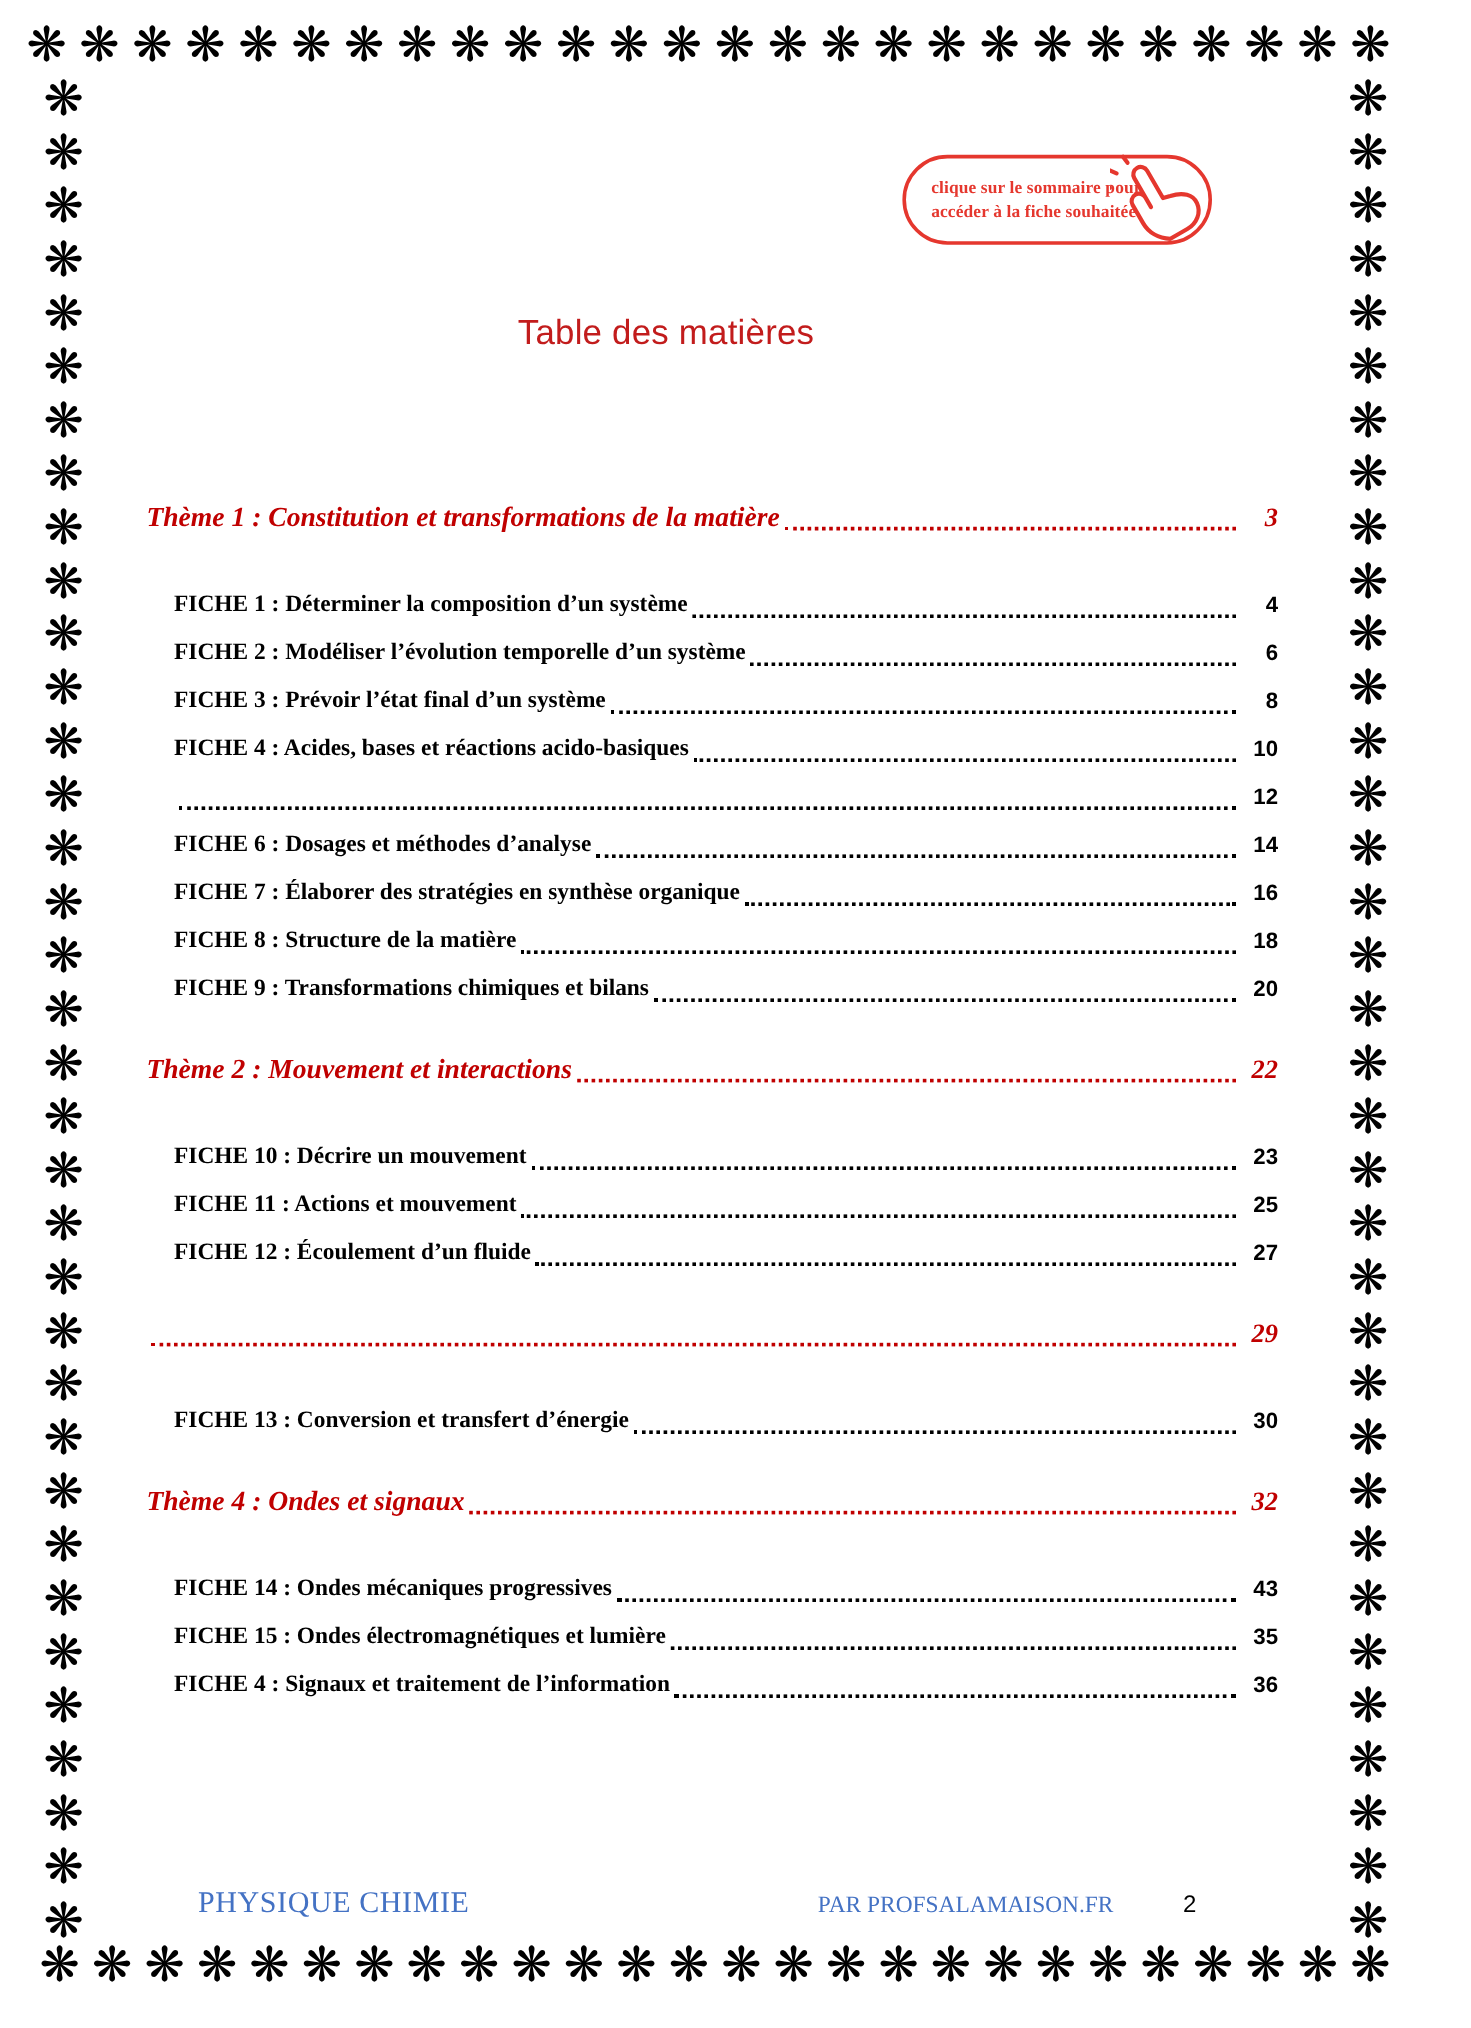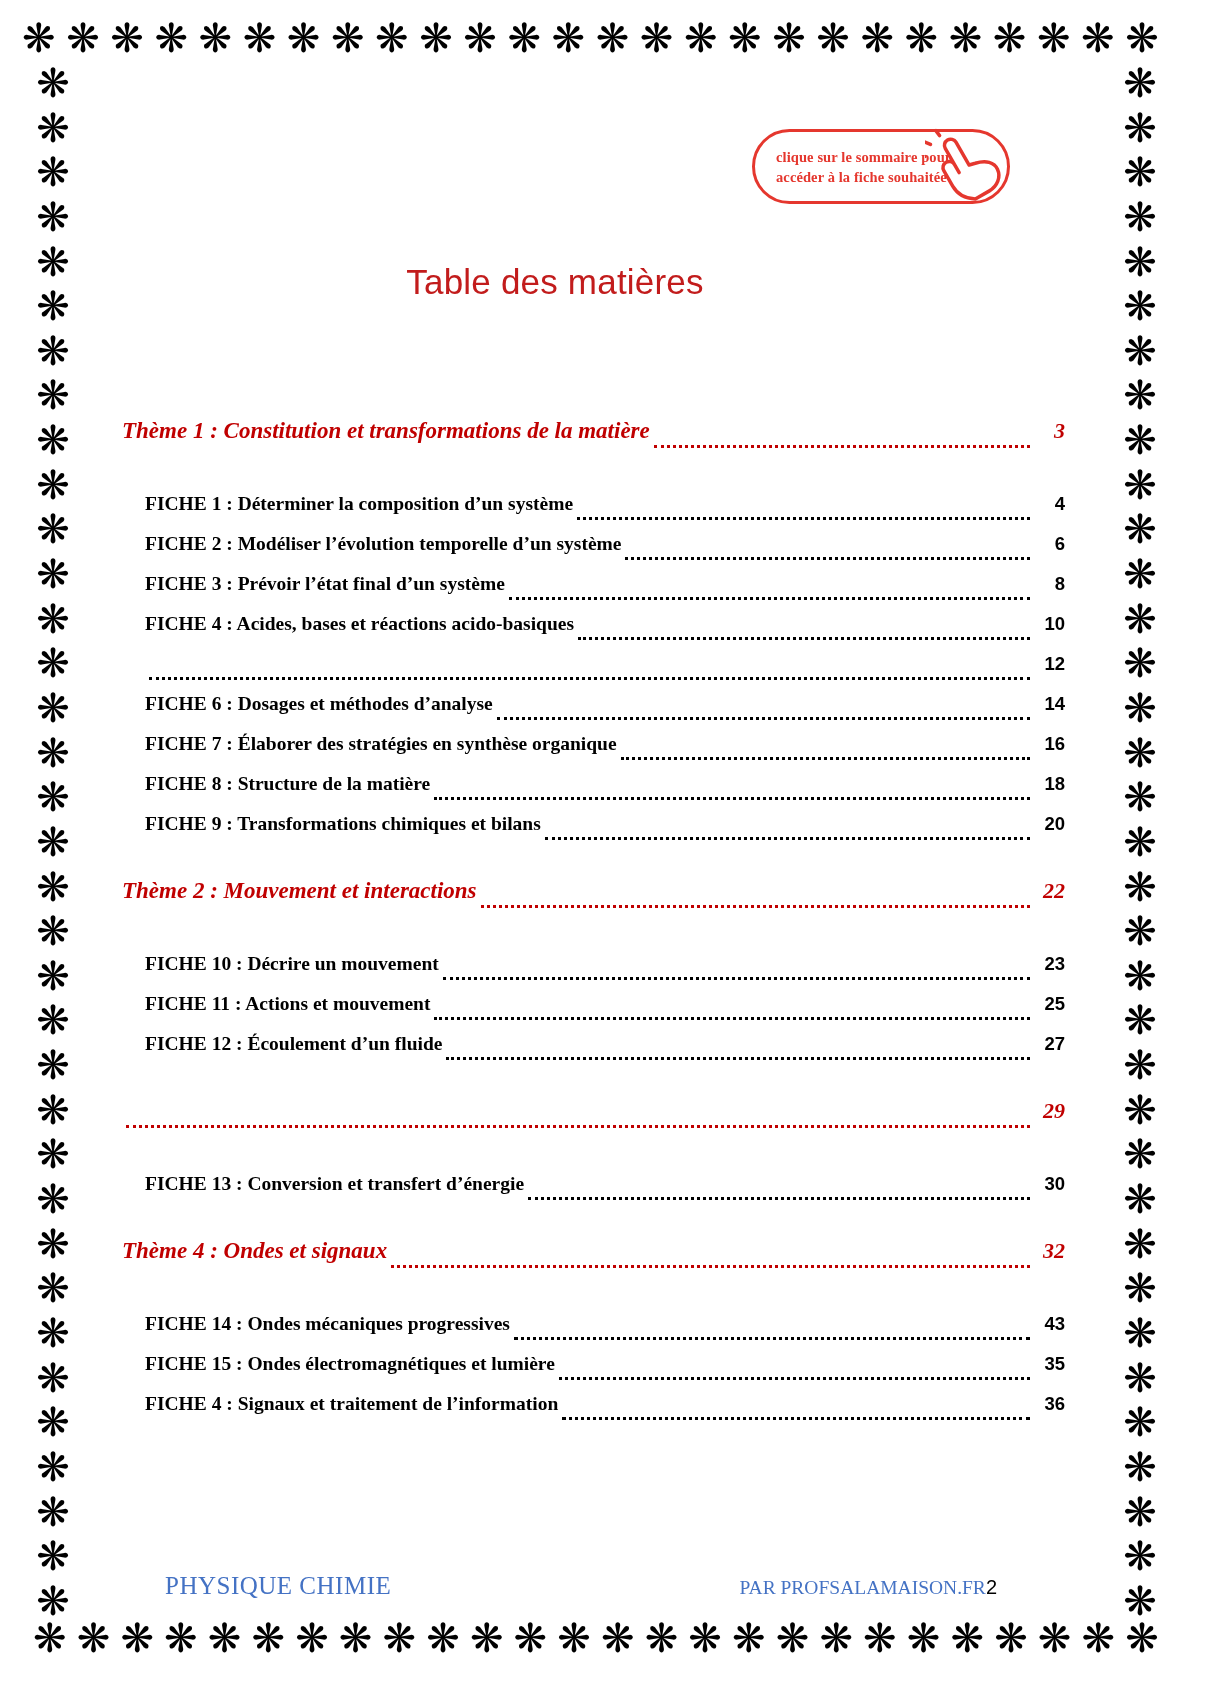--- a/index.html
+++ b/index.html
@@ -39,26 +39,26 @@
     padding-left:21px;color:var(--bubble-red);
     font-family:"Liberation Serif", serif;font-weight:bold;
     font-size:14.5px;line-height:20px;letter-spacing:.1px;
   }
   .hand{position:absolute;left:925px;top:116px;width:96px;height:96px;}
 
   
   .title{
     position:absolute;left:0;top:262px;width:1110px;text-align:center;
     font-family:"Liberation Sans", sans-serif;font-weight:normal;
-    font-size:35px;color:var(--title-red);letter-spacing:.2px;
+    font-size:29px;color:var(--title-red);letter-spacing:.2px;
   }
 
   
   .toc{position:absolute;left:122px;top:395px;width:943px;}
-  .row{display:flex;align-items:center;cursor:pointer;}
+  .row{display:flex;align-items:flex-start;cursor:pointer;}
   .row .leader{flex:1 1 auto;border-bottom:3.4px dotted currentColor;margin:0 5px 0 4px;}
   .row .pagenum{flex:0 0 auto;text-align:right;min-width:30px;}
   .row-theme{
     height:46px;line-height:46px;margin:24px 0 30px 0;
     color:var(--red);font-weight:bold;font-style:italic;font-size:23px;
   }
   .row-theme .leader{height:34px;}
   .row-theme .pagenum{font-size:22px;}
   .row-theme:first-child{margin-top:13px;}
   .row-fiche{
@@ -72,21 +72,21 @@
 
   
   .footer{
     position:absolute;left:165px;top:1572px;width:832px;
     display:flex;align-items:baseline;justify-content:space-between;
   }
   .footer-left{
     font-family:"Liberation Serif", serif;color:var(--blue);
     font-size:25px;letter-spacing:.5px;
   }
-  .footer-right-group{display:flex;align-items:baseline;}
+  .footer-right-group{display:flex;align-items:baseline;gap:58px;}
   .footer-right{
     font-family:"Liberation Serif", serif;color:var(--blue);font-size:19.5px;
   }
   .footer-page{
     font-family:"Liberation Sans", sans-serif;color:#000;font-size:20px;
   }
 </style>
 </head>
 <body>
 

